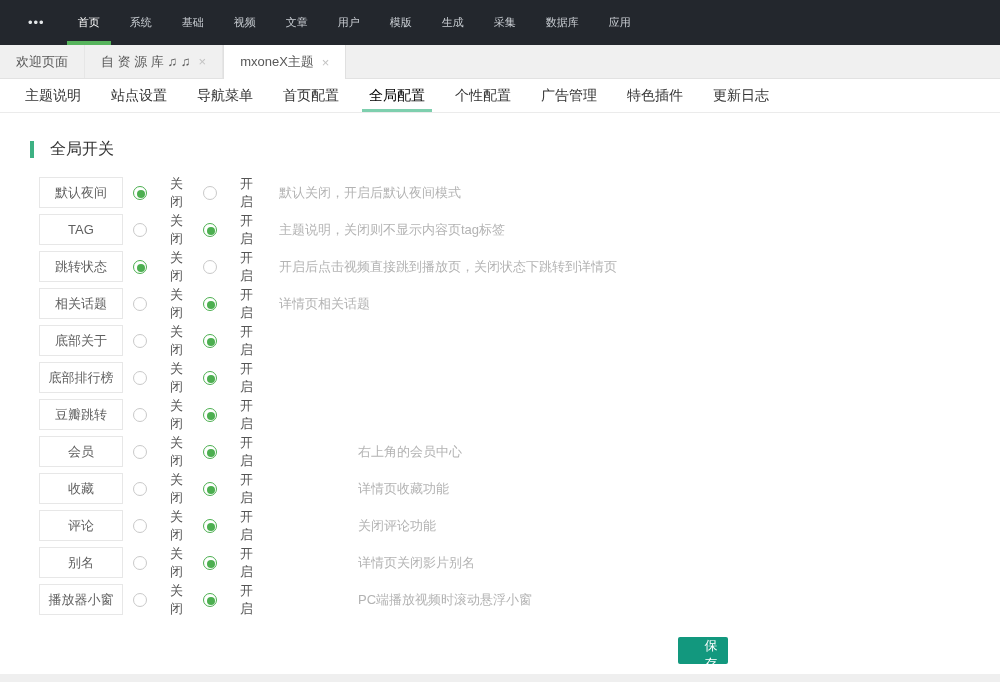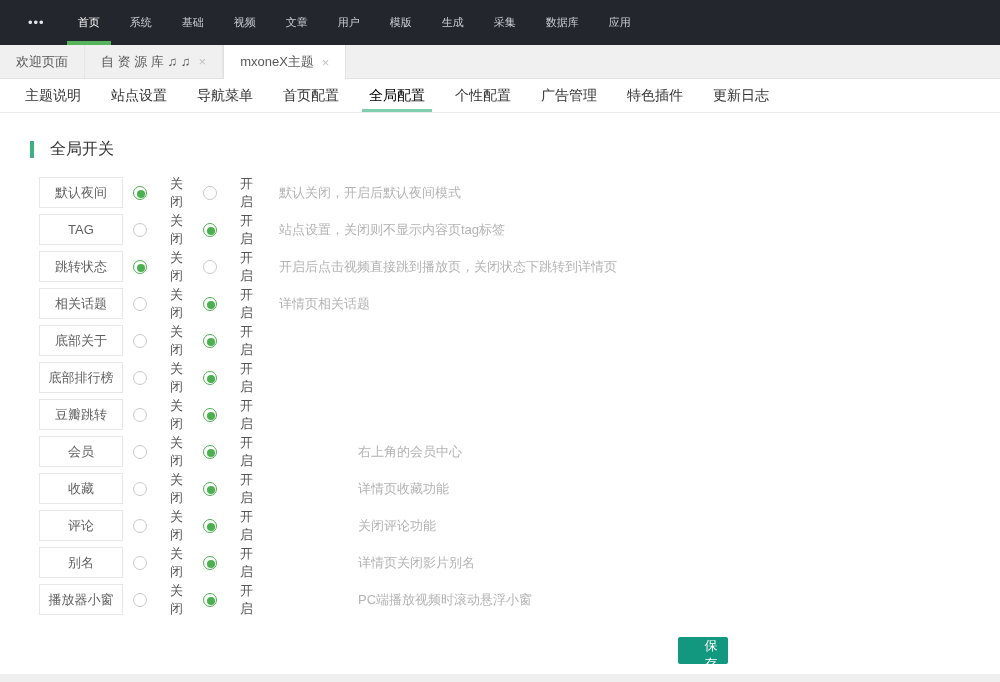--- a/index.html
+++ b/index.html
@@ -174,21 +174,21 @@
       <div class="setting-row">
     <div class="setting-label">TAG</div>
     <label class="radio off">
       <span class="radio-circle"></span>
       <span class="radio-text">关闭</span>
     </label>
     <label class="radio on">
       <span class="radio-circle checked"></span>
       <span class="radio-text">开启</span>
     </label>
-    <span class="setting-desc near">站点设置，关闭则不显示内容页tag标签</span>
+    <span class="setting-desc near">主题说明，关闭则不显示内容页tag标签</span>
   </div>
       <div class="setting-row">
     <div class="setting-label">跳转状态</div>
     <label class="radio off">
       <span class="radio-circle checked"></span>
       <span class="radio-text">关闭</span>
     </label>
     <label class="radio on">
       <span class="radio-circle"></span>
       <span class="radio-text">开启</span>

